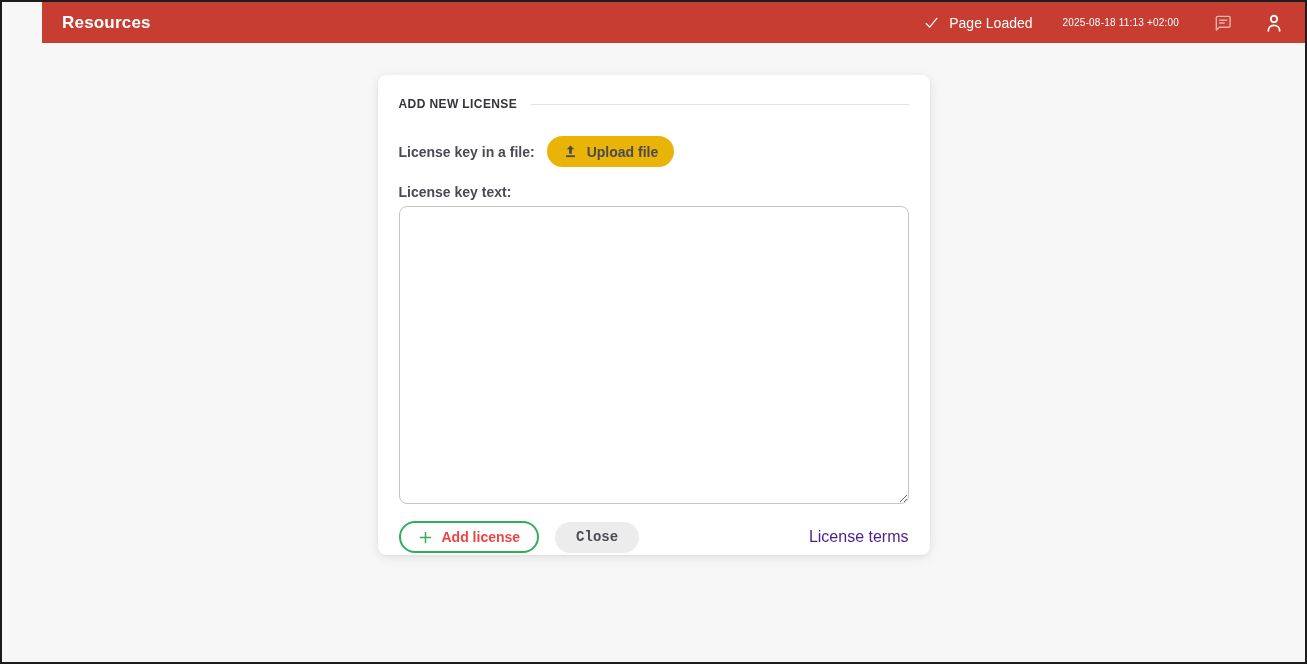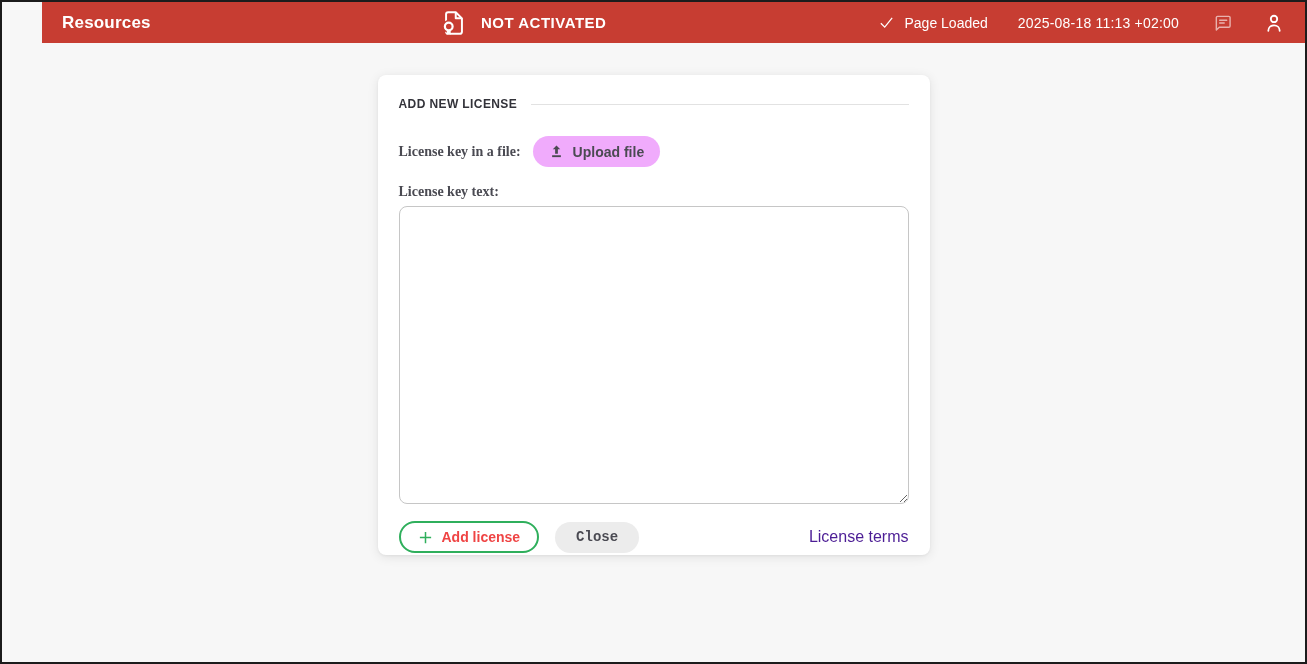--- a/index.html
+++ b/index.html
@@ -47,21 +47,21 @@
     align-items: center;
   }
   .page-loaded {
     display: flex;
     align-items: center;
     gap: 9px;
     font-size: 14px;
   }
   .timestamp {
     margin-left: 30px;
-    font-size: 14px;
+    font-size: 10px;
     letter-spacing: 0.2px;
   }
   .icon-btn {
     background: none;
     border: none;
     padding: 0;
     display: flex;
     align-items: center;
     cursor: pointer;
   }
@@ -99,28 +99,27 @@
 
   .file-row {
     margin-top: 25px;
     display: flex;
     align-items: center;
   }
   .field-label {
     font-size: 14px;
     font-weight: bold;
     color: #4a4a52;
-    font-family: Liberation Serif, serif;
   }
   .upload-btn {
     margin-left: 12px;
     display: flex;
     align-items: center;
     gap: 9px;
-    background: #f0abfc;
+    background: #eab308;
     border: none;
     border-radius: 16px;
     height: 31px;
     padding: 0 16px;
     font-family: "Liberation Sans", sans-serif;
     font-size: 14px;
     font-weight: bold;
     color: #4a4a52;
     cursor: pointer;
   }
@@ -181,32 +180,20 @@
     text-decoration: none;
     cursor: pointer;
   }
 </style>
 </head>
 <body>
 
 <header class="app-header">
   <div class="app-title">Resources</div>
 
-  <div class="header-center">
-    <span style="display:flex;">
-      <svg width="28" height="28" viewBox="0 0 24 24">
-        <path d="M13.5 2.75 H7 A1.8 1.8 0 0 0 5.2 4.55 V19.45 A1.8 1.8 0 0 0 7 21.25 H17 A1.8 1.8 0 0 0 18.8 19.45 V8 L13.5 2.75 Z" fill="none" stroke="#ffffff" stroke-width="1.7" stroke-linejoin="round"></path>
-        <path d="M13.5 2.75 V8 H18.8" fill="none" stroke="#ffffff" stroke-width="1.7" stroke-linejoin="round"></path>
-        <circle cx="7.5" cy="15" r="5.6" fill="#c73d32"></circle>
-        <path d="M5.8 17.2 V22 L7.5 20.6 L9.2 22 V17.2 Z" fill="#ffffff"></path>
-        <circle cx="7.5" cy="15" r="3.3" fill="#c73d32" stroke="#ffffff" stroke-width="1.9"></circle>
-      </svg>
-    </span>
-    <span class="activation-status">NOT ACTIVATED</span>
-  </div>
 
   <div class="header-right">
     <div class="page-loaded">
       <span style="display:flex;">
         <svg width="17" height="17" viewBox="0 0 24 24">
           <path d="M4 13 L9.5 18.5 L20 5.5" fill="none" stroke="#ffffff" stroke-width="1.8"></path>
         </svg>
       </span>
       <span>Page Loaded</span>
     </div>

